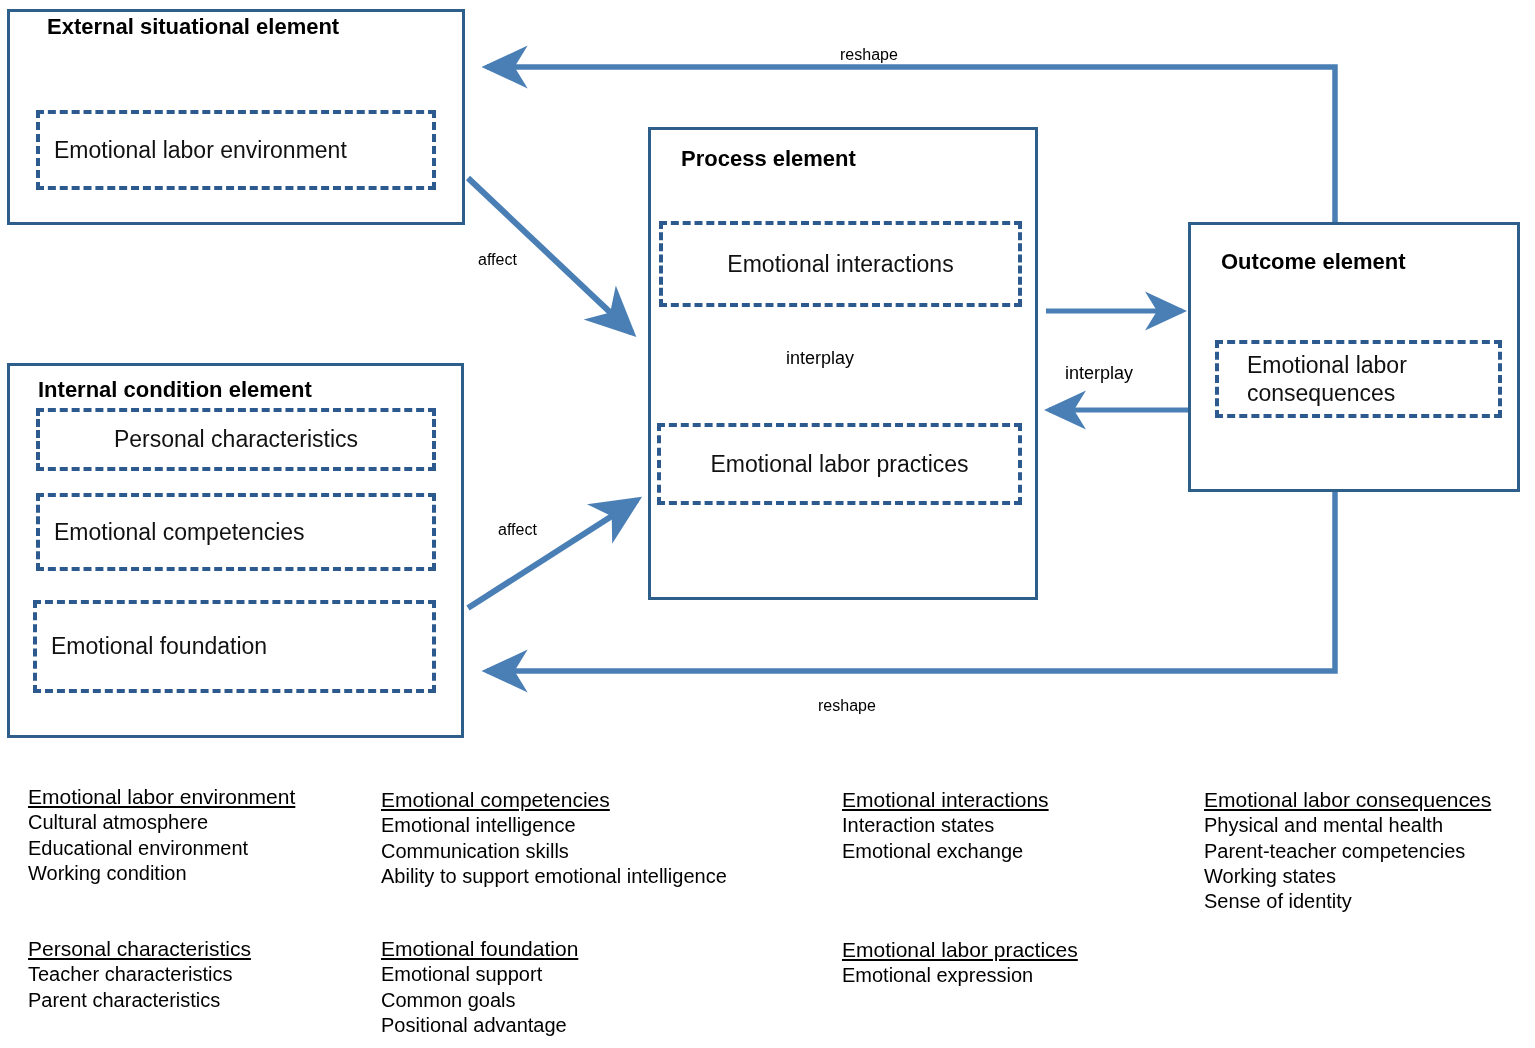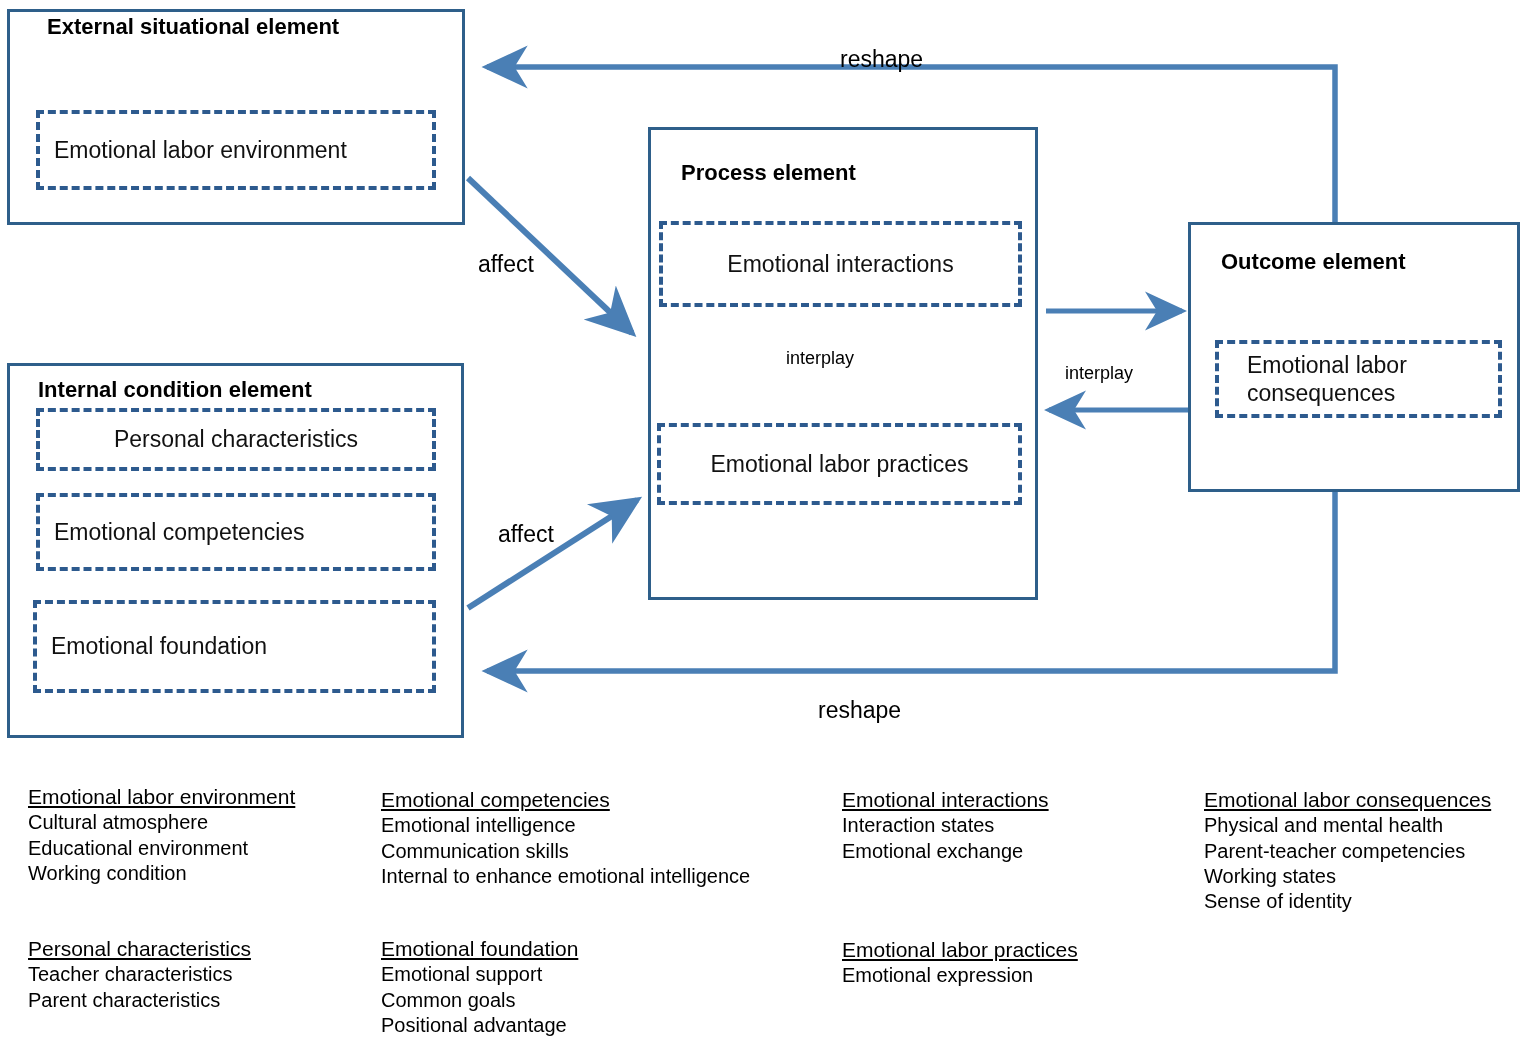--- a/index.html
+++ b/index.html
@@ -16,21 +16,21 @@
   .inner{position:absolute;border:4px dashed #2d5a8e;box-sizing:border-box;
          display:flex;align-items:center;background:transparent;}
   .inner span{font-size:23px;color:#111;font-weight:400;line-height:1.22;}
   .inner.pad-left span{padding-left:14px;}
   .inner.center{justify-content:center;}
 
   
   svg.arrows{position:absolute;left:0;top:0;width:1535px;height:1048px;overflow:visible;}
 
   
-  .alabel{position:absolute;font-size:23px;color:#000;white-space:nowrap;}
+  .alabel{position:absolute;font-size:16px;color:#000;white-space:nowrap;}
   .alabel.small{font-size:18px;}
 
   
   .legend-col{position:absolute;}
   .legend-group{margin-bottom:0;}
   .legend-head{font-size:21px;text-decoration:underline;white-space:nowrap;line-height:1.26;}
   .legend-item{font-size:20px;white-space:nowrap;line-height:1.26;}
 </style>
 </head>
 <body>
@@ -79,21 +79,21 @@
   </div>
   <div class="inner pad-left" style="left:36px;top:493px;width:400px;height:78px;">
     <span>Emotional competencies</span>
   </div>
   <div class="inner pad-left" style="left:33px;top:600px;width:403px;height:93px;">
     <span>Emotional foundation</span>
   </div>
 
   <div class="outer" style="left:648px;top:127px;width:390px;height:473px;">
   </div>
-  <div class="outer-title" style="left:681px;top:160px;text-align:center;">Process element</div>
+  <div class="outer-title" style="left:681px;top:146px;text-align:center;">Process element</div>
   <div class="inner center" style="left:659px;top:221px;width:363px;height:86px;">
     <span>Emotional interactions</span>
   </div>
   <div class="inner center" style="left:657px;top:423px;width:365px;height:82px;">
     <span>Emotional labor practices</span>
   </div>
 
   <div class="outer" style="left:1188px;top:222px;width:332px;height:270px;">
   </div>
   <div class="outer-title" style="left:1221px;top:249px;">Outcome  element</div>
@@ -121,21 +121,21 @@
       <div class="legend-item">Teacher characteristics</div>
       <div class="legend-item">Parent characteristics</div>
     </div>
   </div>
 
   <div class="legend-col" style="left:381px;top:787px;width:420px;">
     <div class="legend-group" style="margin-bottom:47px;">
       <div class="legend-head">Emotional competencies</div>
       <div class="legend-item">Emotional intelligence</div>
       <div class="legend-item">Communication skills</div>
-      <div class="legend-item">Internal to enhance emotional intelligence</div>
+      <div class="legend-item">Ability to support emotional intelligence</div>
     </div>
     <div class="legend-group">
       <div class="legend-head">Emotional foundation</div>
       <div class="legend-item">Emotional support</div>
       <div class="legend-item">Common goals</div>
       <div class="legend-item">Positional advantage</div>
     </div>
   </div>
 
   <div class="legend-col" style="left:842px;top:787px;width:330px;">

